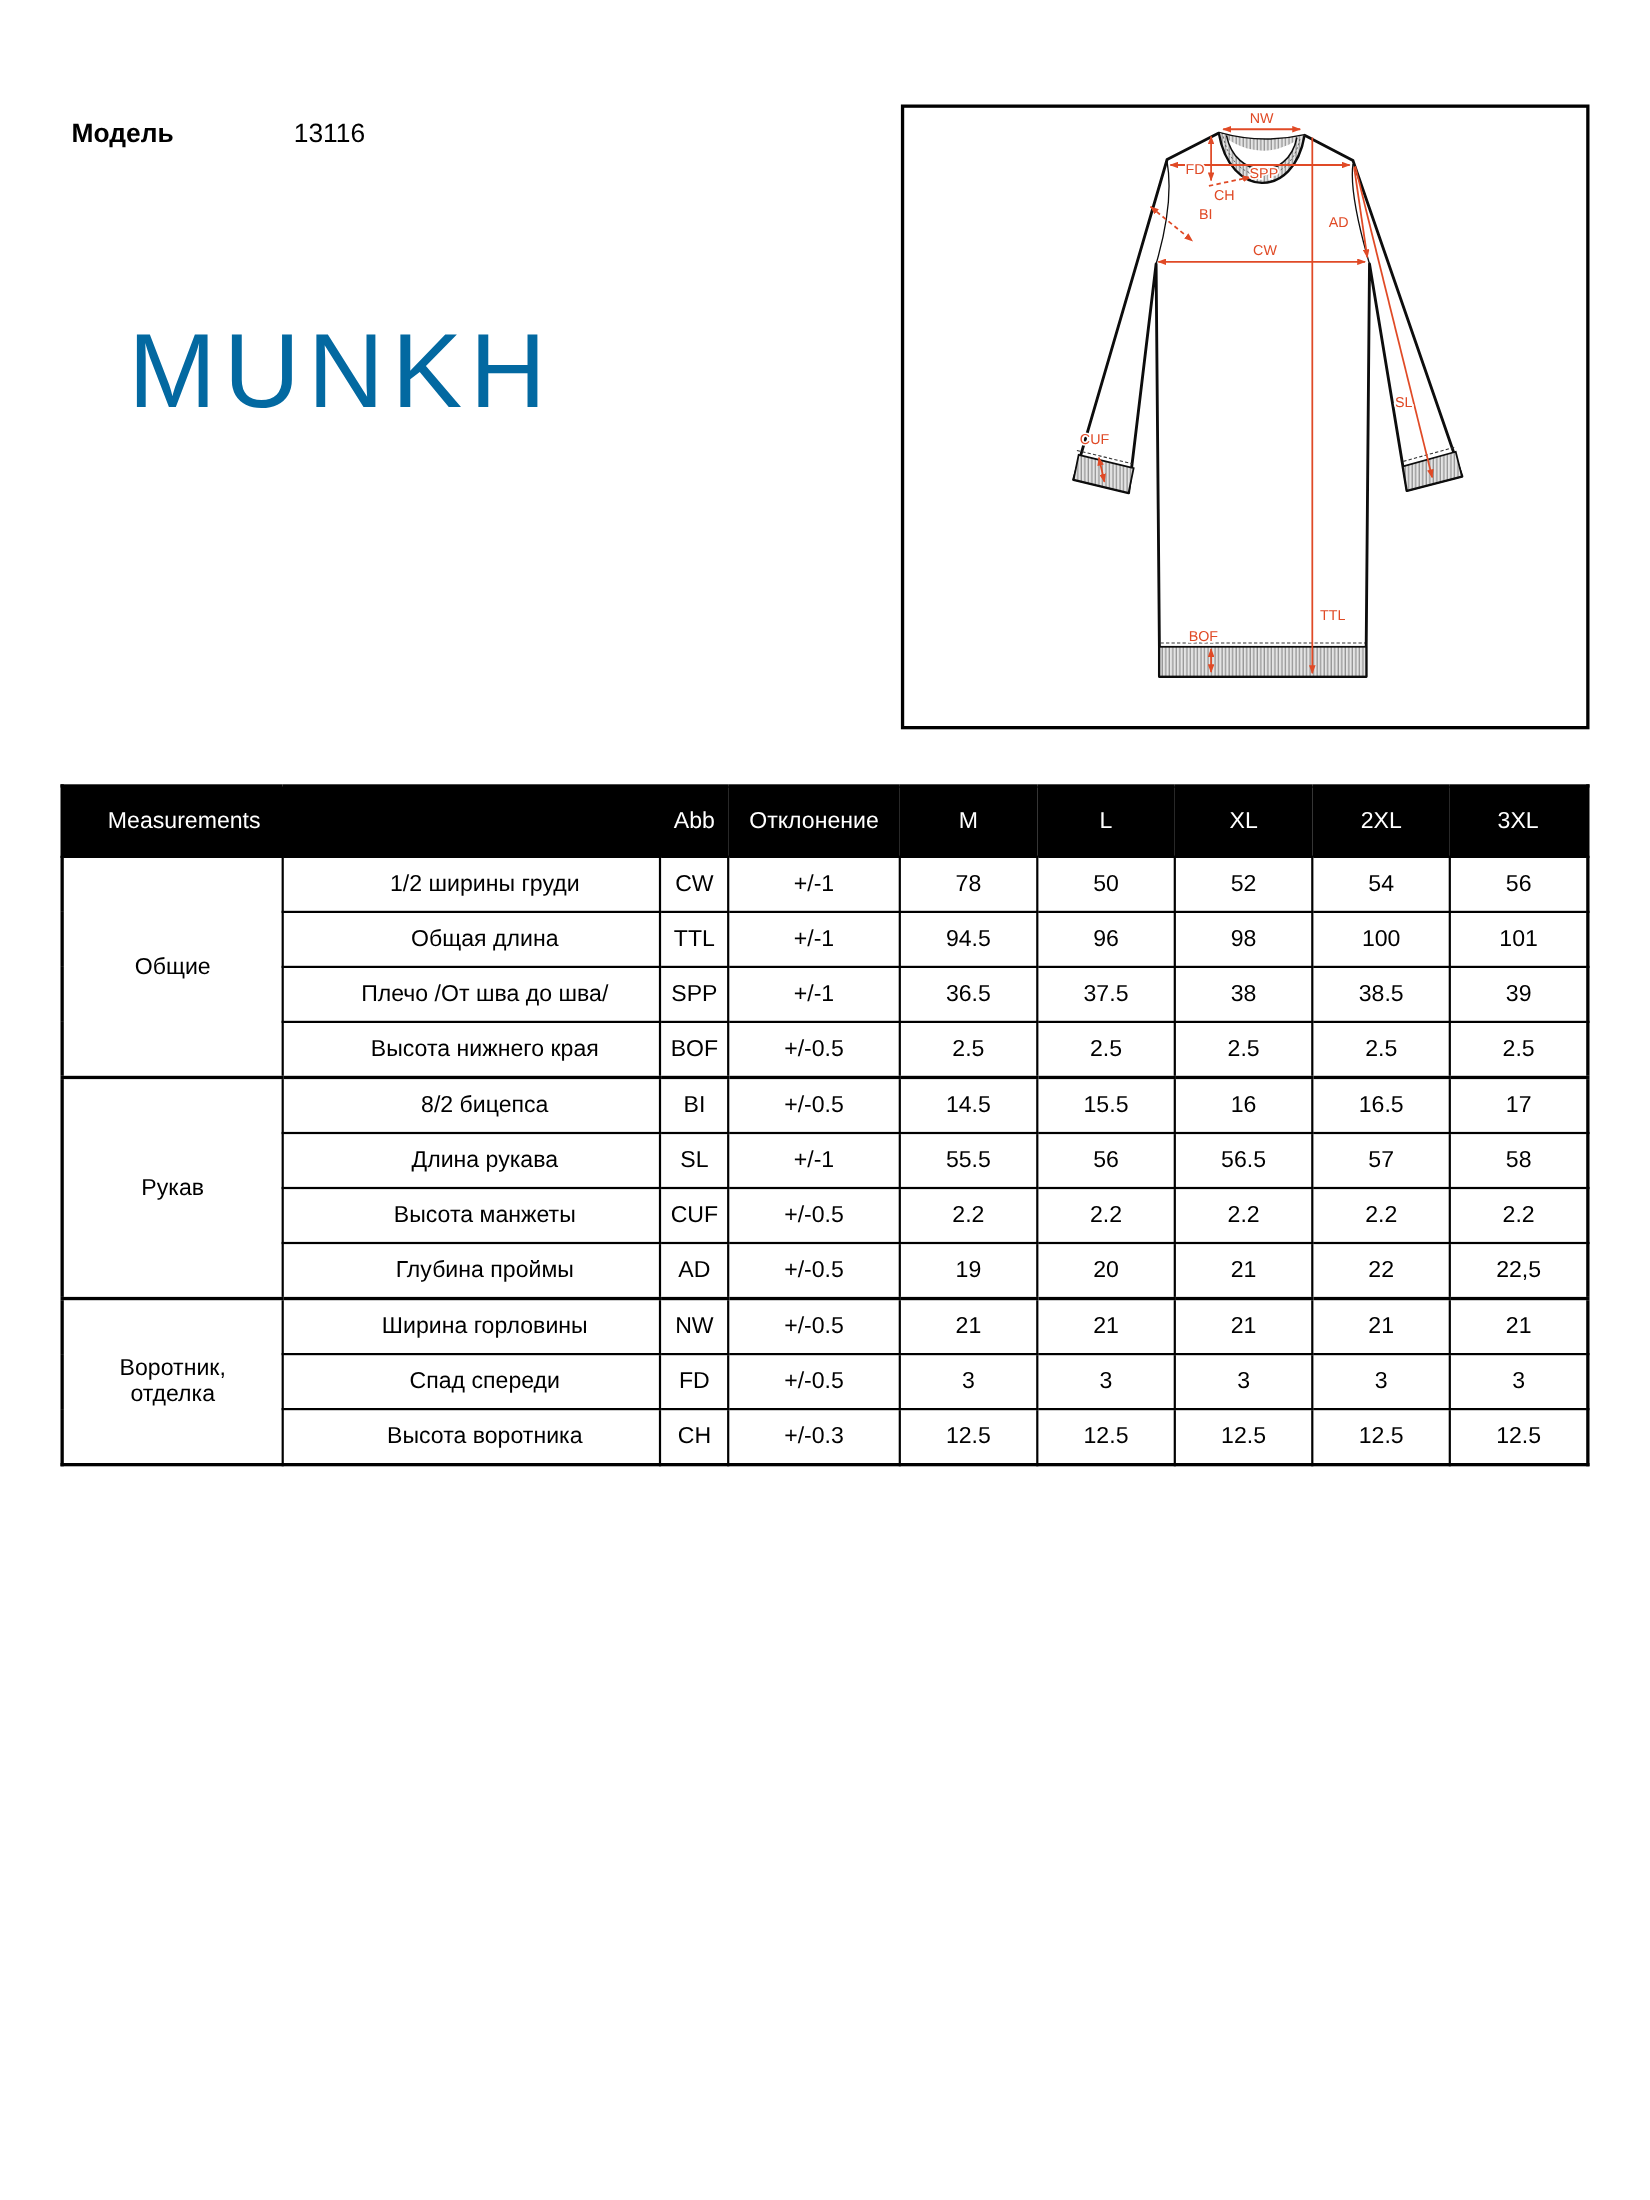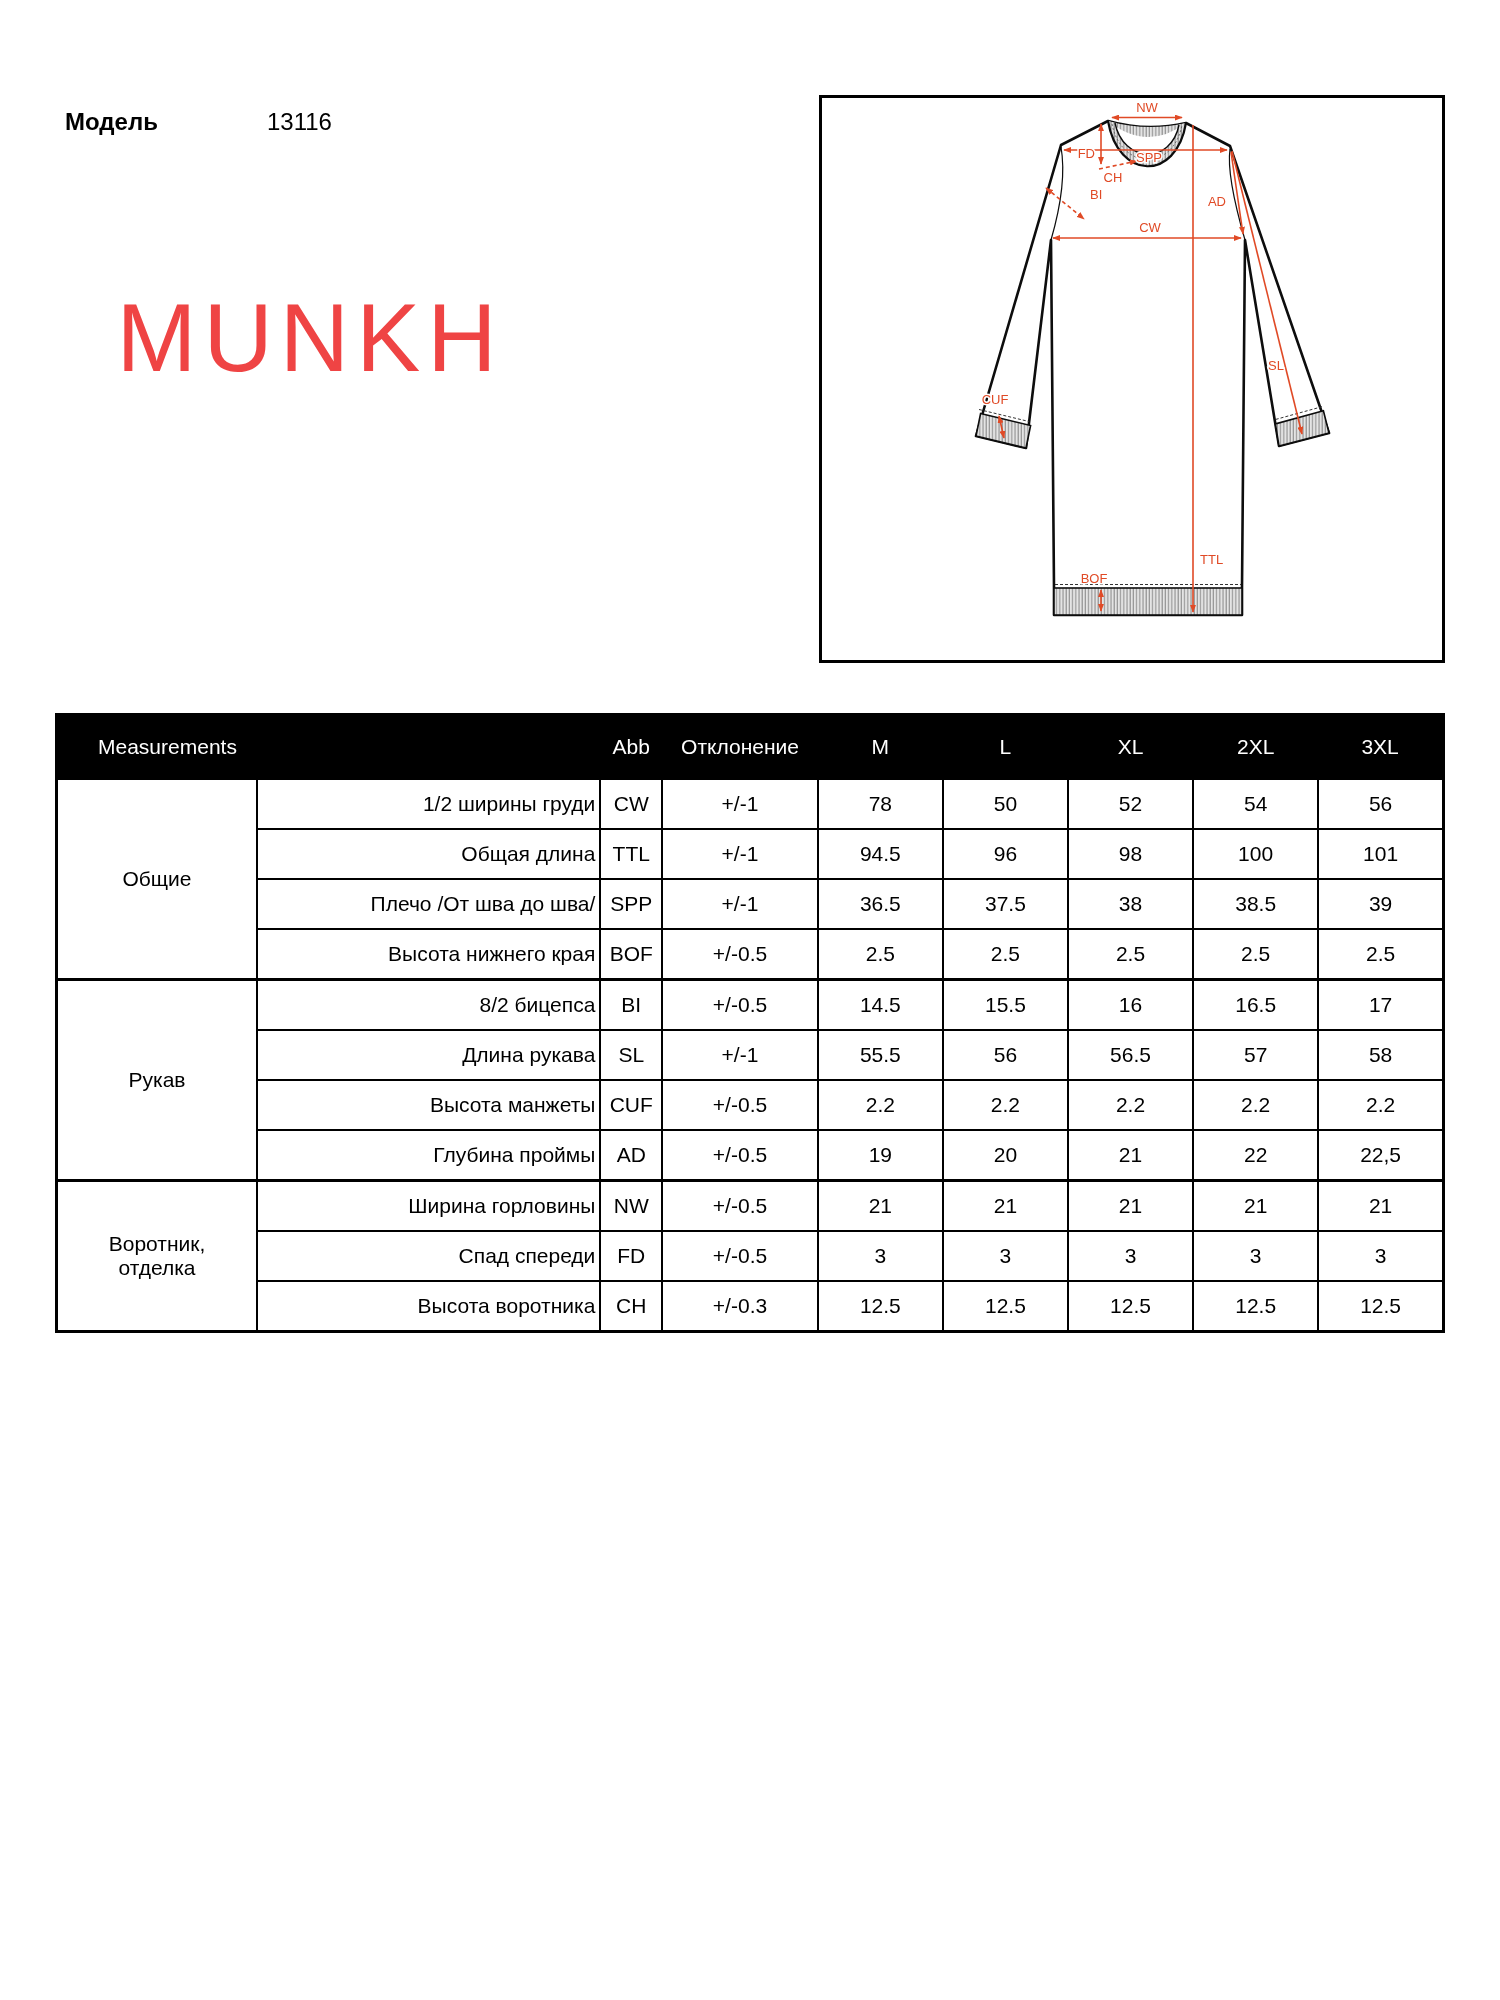--- a/index.html
+++ b/index.html
@@ -7,21 +7,21 @@
     position:relative;width:1500px;height:1403px;background:#fff;
     font-family:"Liberation Sans", sans-serif;color:#000;overflow:hidden;
   }
   
   #model-row{position:absolute;left:65px;top:108px;font-size:24px;}
   #model-label{font-weight:bold;display:inline-block;}
   #model-number{position:absolute;left:202px;top:0;font-weight:normal;white-space:nowrap;}
   
   #brand{position:absolute;left:95px;top:290px;width:430px;text-align:center;}
   #brand-name{
-    font-size:96px;font-weight:300;color:#ef4444;letter-spacing:7px;
+    font-size:96px;font-weight:300;color:#0369a1;letter-spacing:7px;
     line-height:1;white-space:nowrap;
   }
   #brand-sub{
     margin-top:12px;font-size:24px;color:#9e9e9e;letter-spacing:12px;
     white-space:nowrap;
   }
   
   #diagram-frame{
     position:absolute;left:819px;top:95px;width:620px;height:562px;
     border:3px solid #000;background:#fff;
@@ -35,21 +35,21 @@
   table.size{border:3px solid #000;}
   table.size thead th{
     background:#000;color:#fff;font-weight:normal;height:60px;
     text-align:center;vertical-align:middle;border:0;
   }
   table.size thead th.first{text-align:left;padding-left:40px;}
   table.size td{
     border:2px solid #000;height:48px;vertical-align:middle;
     text-align:center;padding:0 4px;background:#fff;
   }
-  table.size td.name-cell{text-align:right;padding-left:28px;}
+  table.size td.name-cell{text-align:center;padding-left:28px;}
   table.size td.group-cell{text-align:center;white-space:pre-line;}
   table.size tr.group-start td{border-top:3px solid #000;}
   
   text.ann{
     font-family:"Liberation Sans", sans-serif;font-size:13px;
     paint-order:stroke;stroke:#ffffff;stroke-width:3px;
   }
 </style>
 </head>
 <body>

